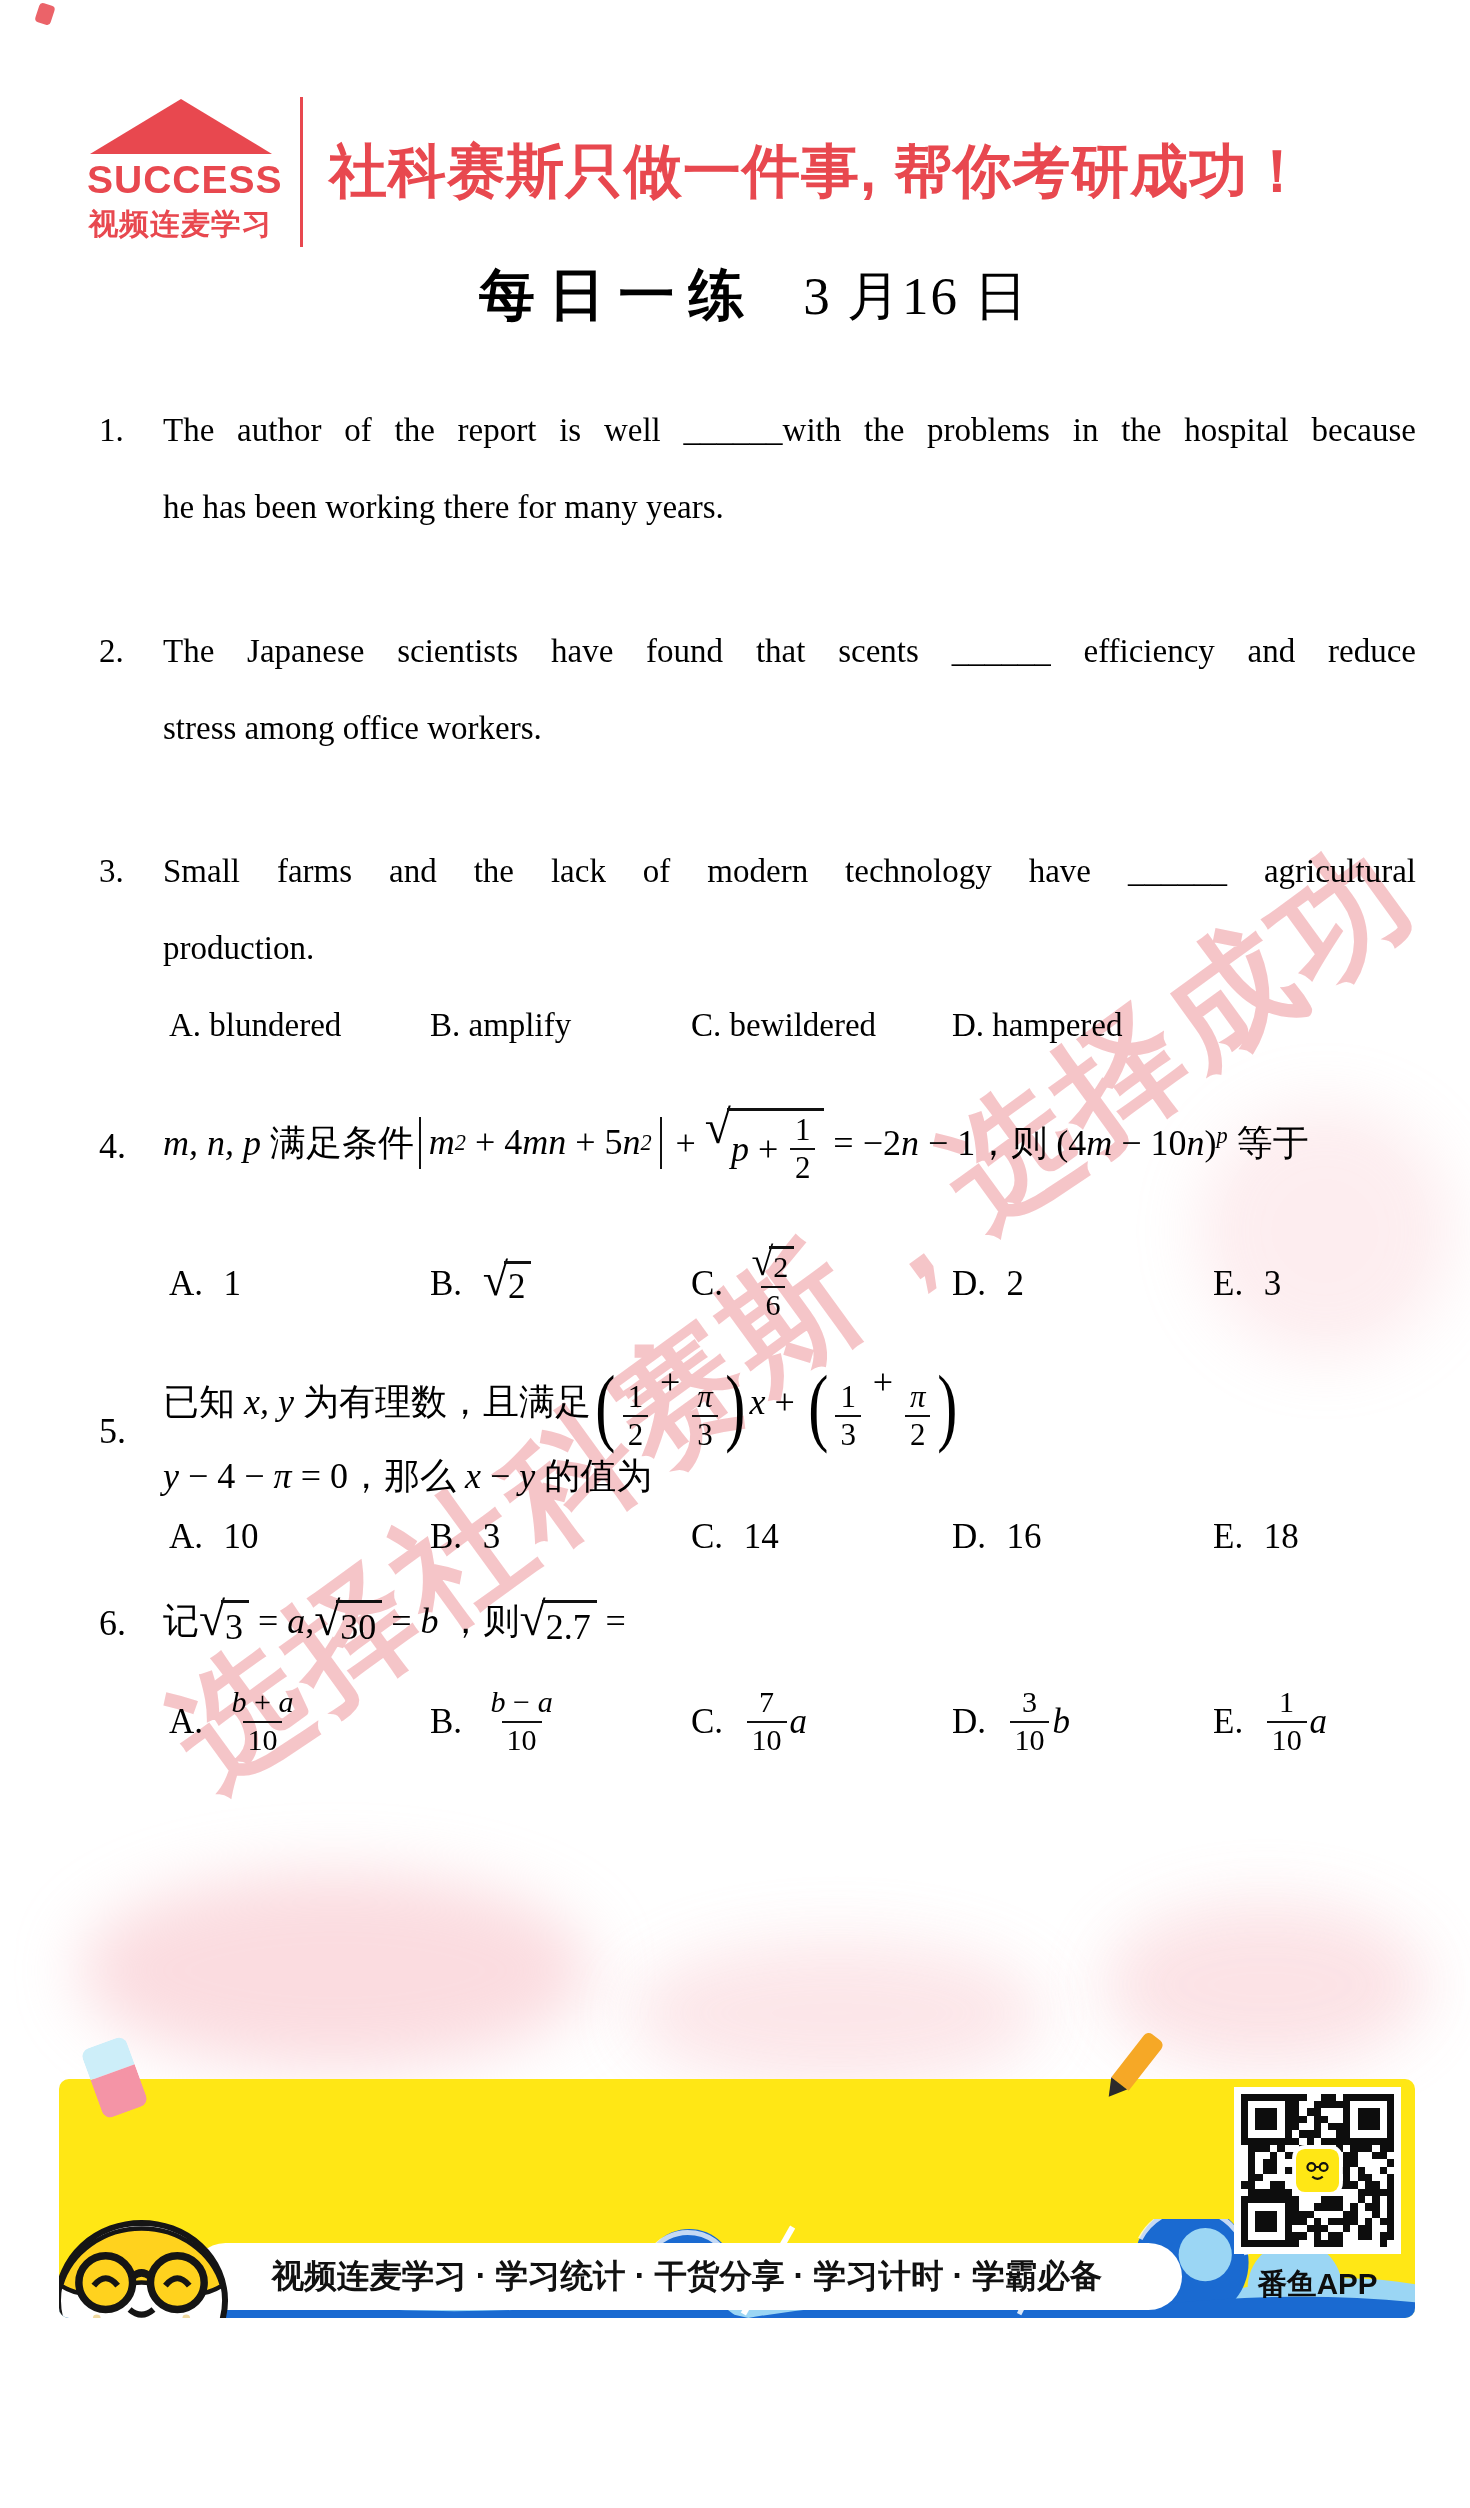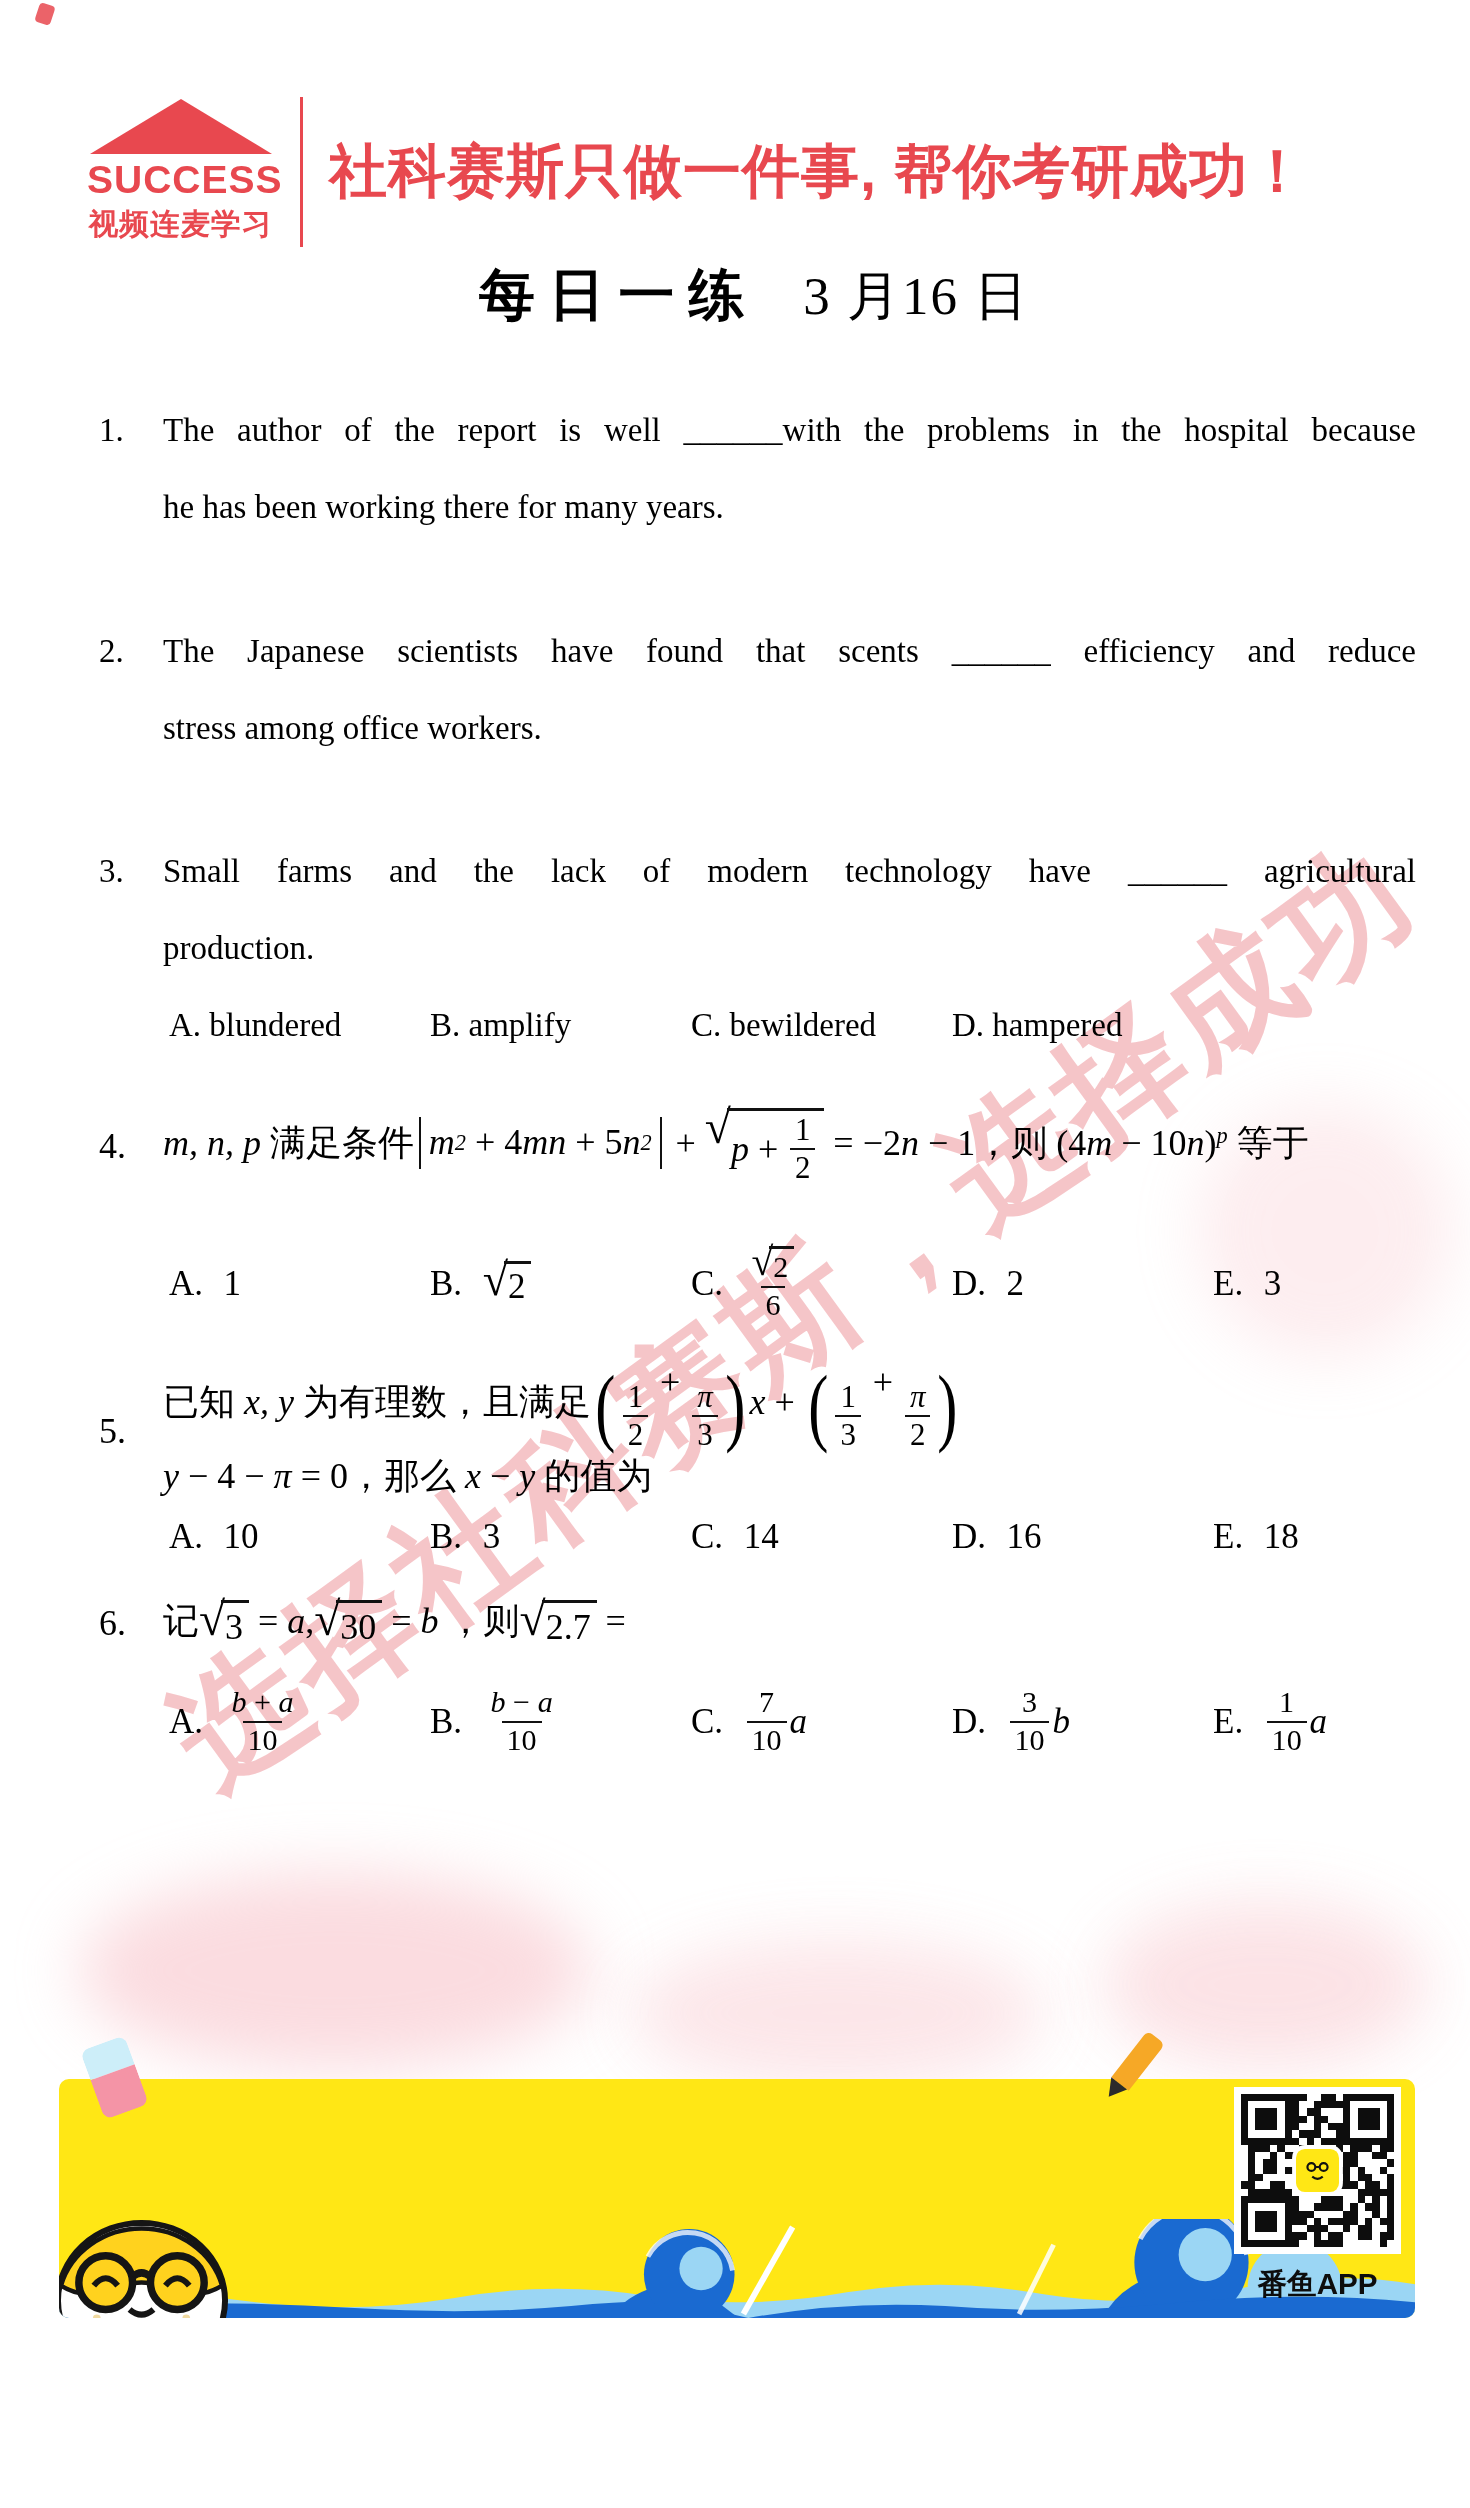--- a/index.html
+++ b/index.html
@@ -388,20 +388,21 @@
       <path d="M598,38 A46,46 0 0 1 684,52" stroke="#ffffff" stroke-width="5" fill="none" opacity=".75"></path>
       <path d="M1060,100 Q1080,58 1150,48 L1210,100 Z" fill="#1a6ad1"></path>
       <circle cx="1150" cy="44" r="58" fill="#1a6ad1"></circle>
       <circle cx="1164" cy="36" r="27" fill="#9bd6f4"></circle>
       <path d="M1098,20 A58,58 0 0 1 1206,36" stroke="#ffffff" stroke-width="5" fill="none" opacity=".75"></path>
       <path d="M700,100 L1377,100 L1377,84 Q1250,72 1120,86 Q1000,96 900,88 Q800,82 700,100 Z" fill="#1a6ad1"></path>
       <path d="M745,8 L695,96" stroke="#ffffff" stroke-width="6" fill="none"></path>
       <path d="M1010,26 L975,96" stroke="#ffffff" stroke-width="5" fill="none" opacity=".85"></path>
     </svg>
 
+    <div class="pill">视频连麦学习 · 学习统计 · 干货分享 · 学习计时 · 学霸必备</div>
 
     <svg class="fish" viewBox="0 0 120 75">
       <ellipse cx="58" cy="58" rx="56" ry="52" fill="#ffffff" stroke="#151515" stroke-width="4"></ellipse>
       <path d="M4,48 Q20,58 36,50 Q58,42 80,50 Q96,58 112,48 A56,52 0 0 0 4,48 Z" fill="#ffd21e" stroke="#151515" stroke-width="3"></path>
       <circle cx="34" cy="46" r="18" fill="#ffd21e" stroke="#151515" stroke-width="5"></circle>
       <circle cx="82" cy="46" r="18" fill="#ffd21e" stroke="#151515" stroke-width="5"></circle>
       <path d="M52,42 Q58,37 64,42" fill="none" stroke="#151515" stroke-width="5"></path>
       <path d="M26,48 q8,-10 16,0" fill="none" stroke="#151515" stroke-width="4"></path>
       <path d="M74,48 q8,-10 16,0" fill="none" stroke="#151515" stroke-width="4"></path>
       <path d="M50,64 q8,7 16,0" fill="none" stroke="#151515" stroke-width="4"></path>

